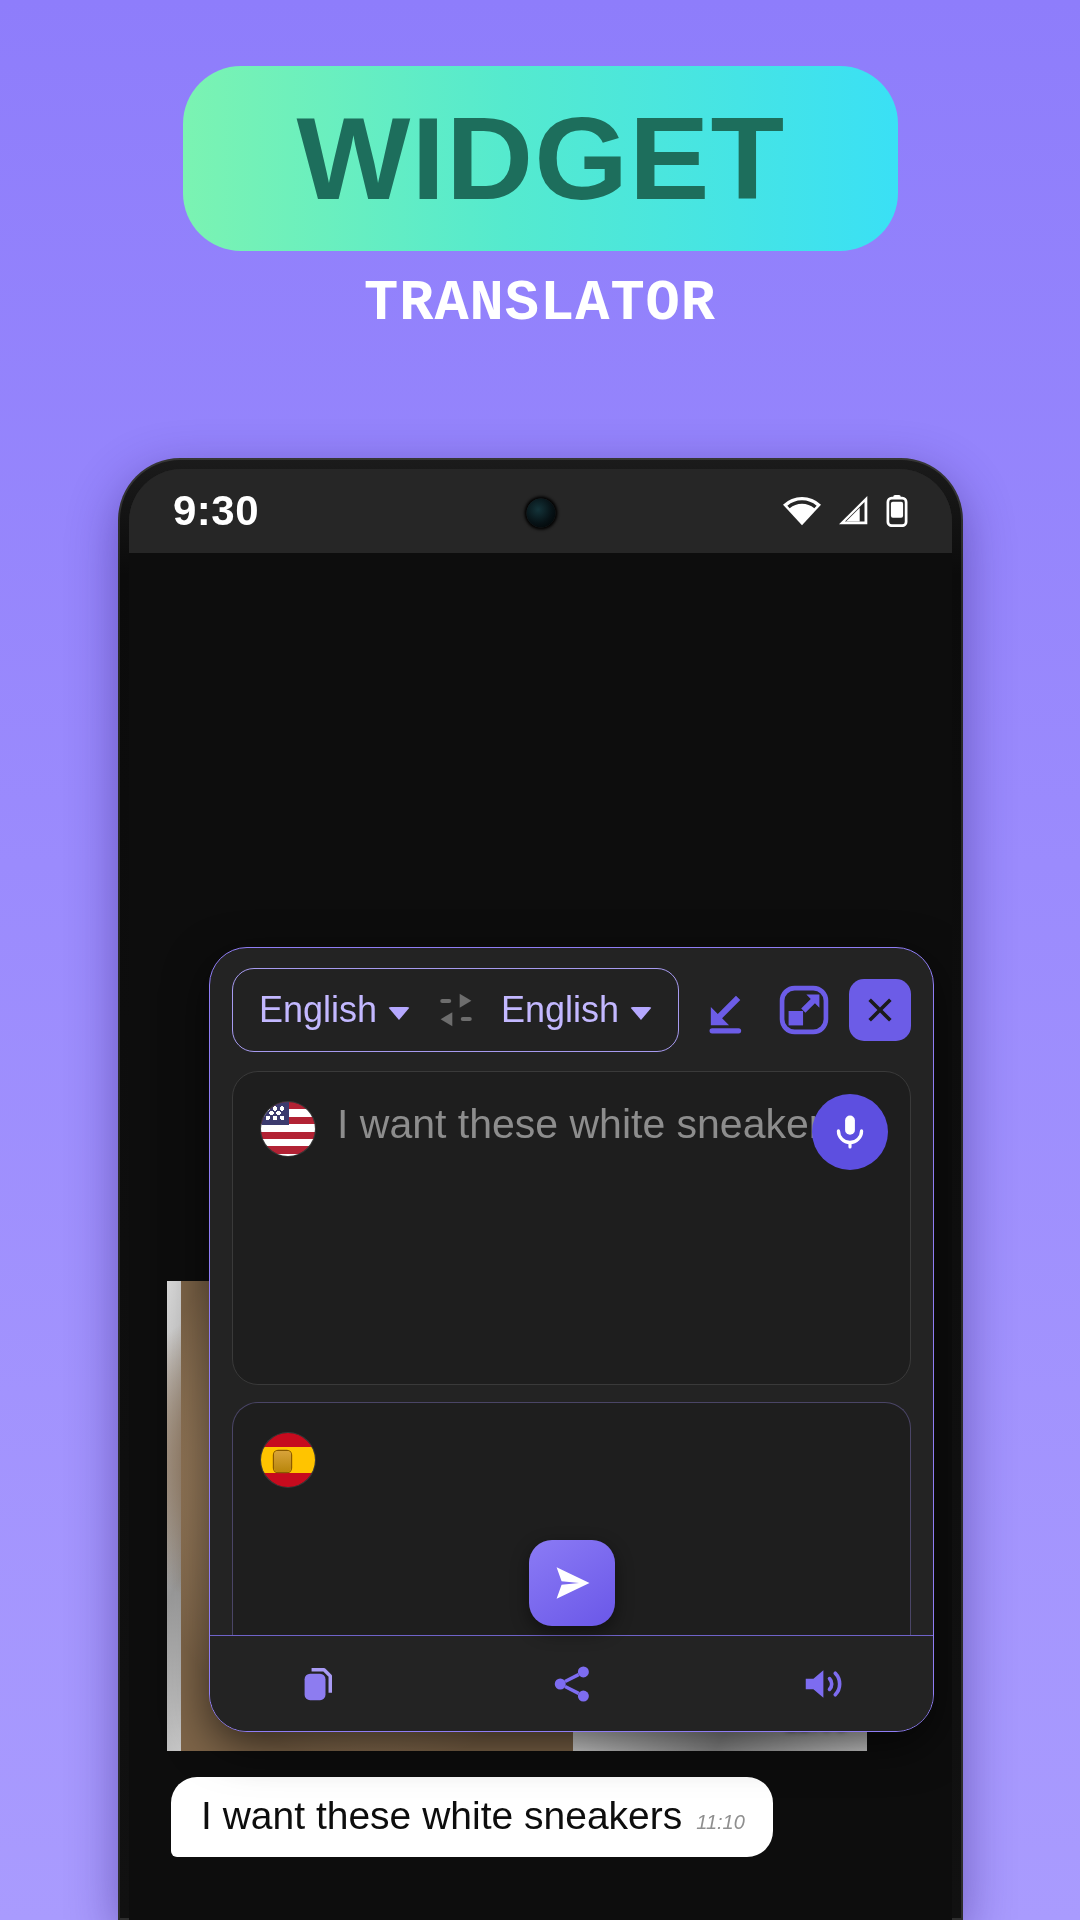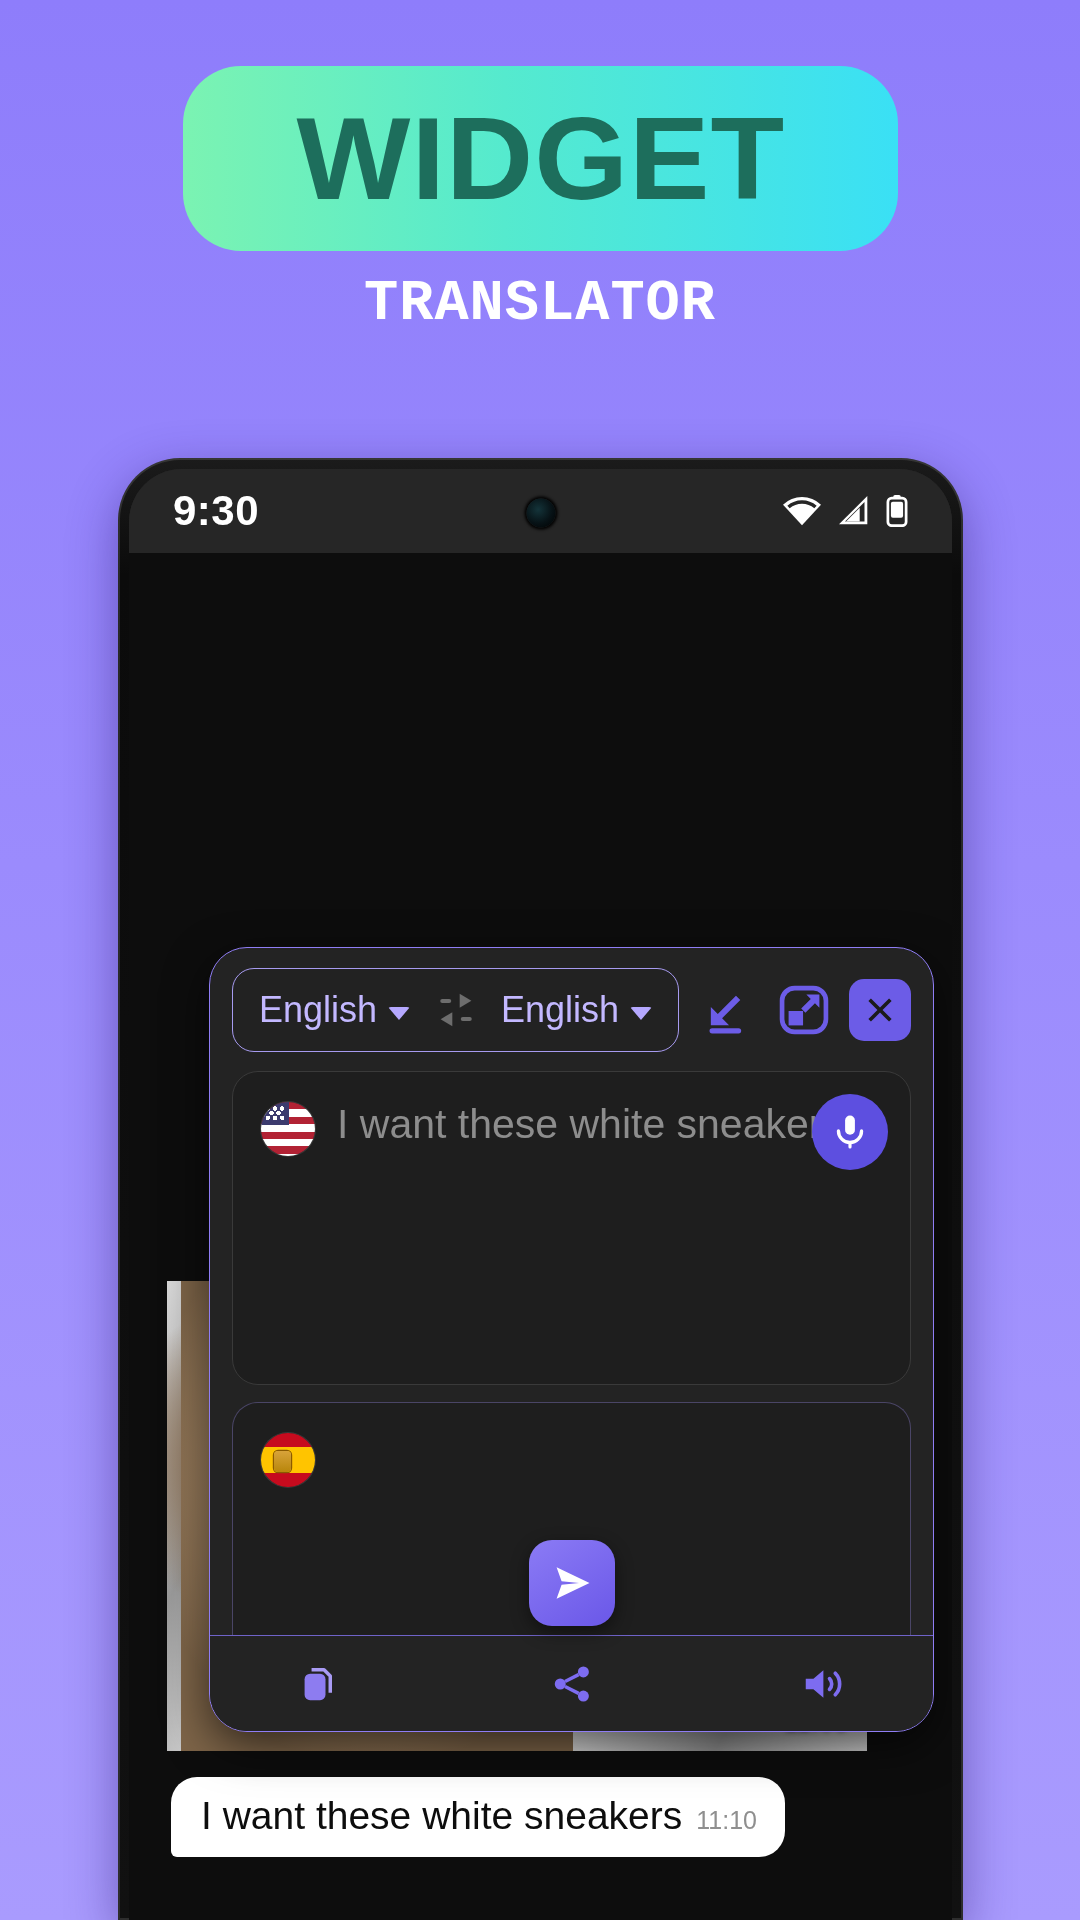--- a/index.html
+++ b/index.html
@@ -87,21 +87,21 @@
     color:#fff; font-size:27px; font-weight:400;
     text-shadow:0 1px 5px rgba(0,0,0,.85);
   }
   #chat-bubble {
     position:absolute; left:42px; top:1224px;
     background:#fff; border-radius:26px 26px 26px 6px;
     padding:17px 28px 19px 30px; display:flex; align-items:baseline; gap:14px;
     max-width:640px;
   }
   #chat-bubble .msg { color:#0d0d0d; font-size:39px; font-weight:400; }
-  #chat-bubble .ts { color:#8f8f8f; font-size:25px; }
+  #chat-bubble .ts { color:#8f8f8f; font-size:20px;font-style:italic; }
 
   
   #widget {
     position:absolute; left:80px; top:478px;
     width:725px; height:785px;
     background:#232323; border-radius:38px;
     border:1.6px solid #8f7df5;
     box-shadow:0 14px 44px rgba(0,0,0,.6);
     padding:18px 22px 0 22px;
     display:flex; flex-direction:column;

